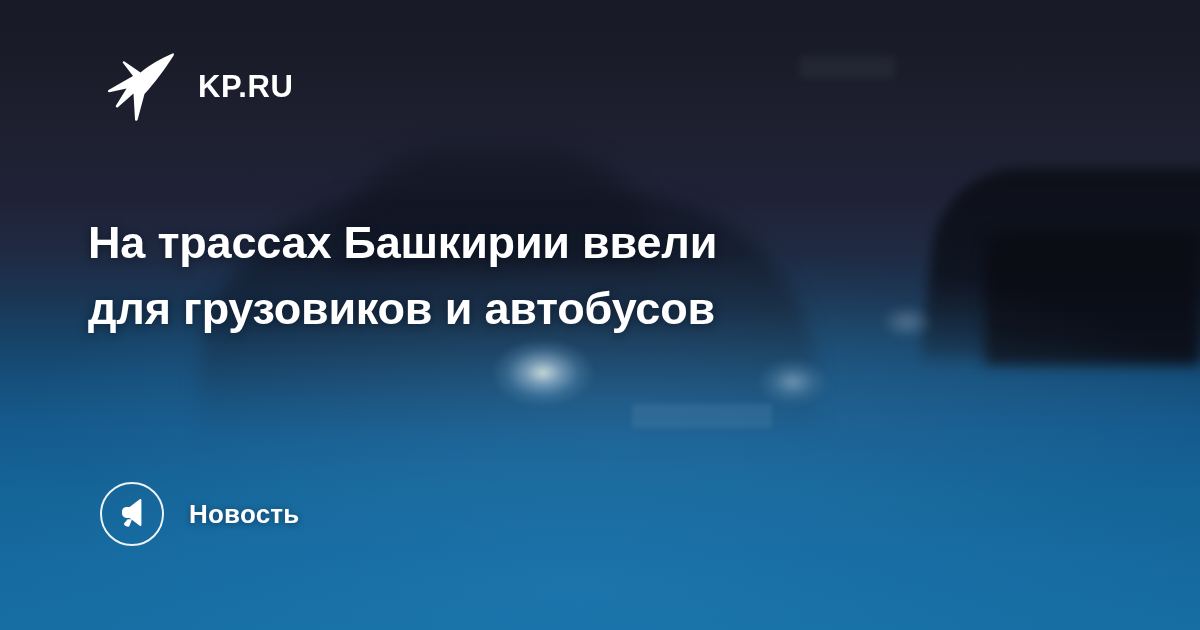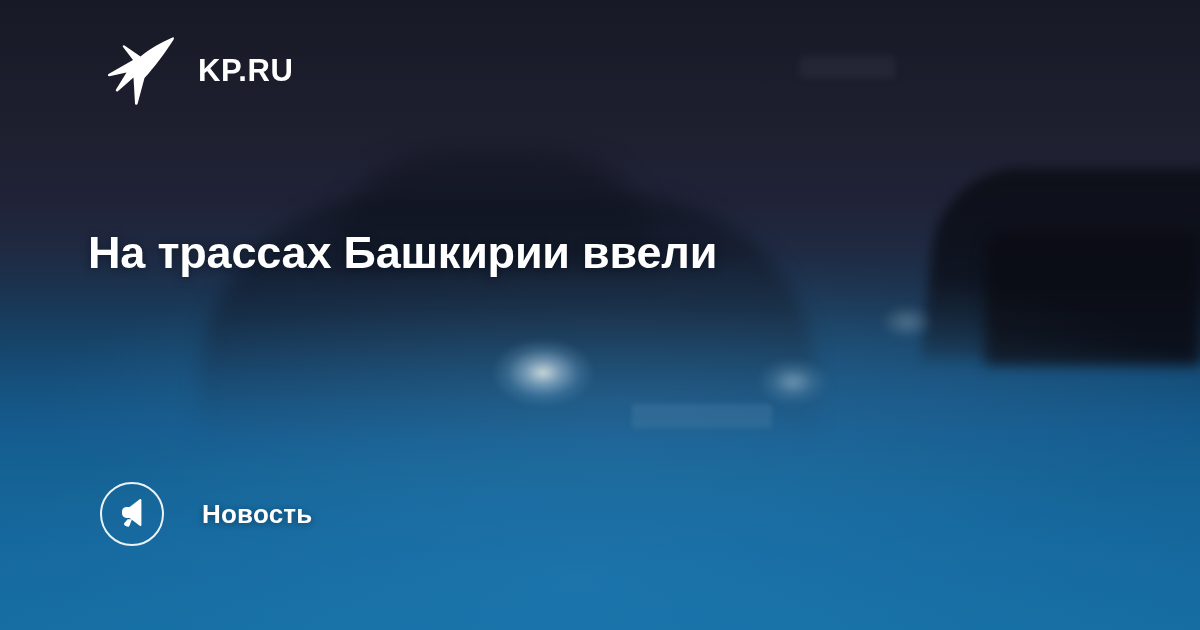--- a/index.html
+++ b/index.html
@@ -155,21 +155,21 @@
     position: relative;
     z-index: 10;
     width: 100%;
     height: 100%;
   }
 
   
   .brand {
     position: absolute;
     left: 104px;
-    top: 34px;
+    top: 50px;
     display: flex;
     align-items: center;
     gap: 22px;
   }
   .brand-mark {
     width: 72px;
     height: 72px;
     display: block;
   }
   .brand-name {
@@ -178,39 +178,39 @@
     font-weight: bold;
     letter-spacing: 0.6px;
     line-height: 1;
     white-space: nowrap;
   }
 
   
   .headline {
     position: absolute;
     left: 88px;
-    top: 190px;
+    top: 180px;
     width: 950px;
     color: #ffffff;
     font-size: 45px;
     font-weight: bold;
     line-height: 66px;
     letter-spacing: -0.2px;
     text-shadow: 0 1px 10px rgba(6,12,24,0.55);
   }
   .headline-line { display: block; white-space: nowrap; }
 
   
   .badge {
     position: absolute;
     left: 100px;
     top: 482px;
     display: flex;
     align-items: center;
-    gap: 38px;
+    gap: 25px;
   }
   .badge-circle {
     width: 64px;
     height: 64px;
     border: 2px solid rgba(255,255,255,0.92);
     border-radius: 50%;
     display: flex;
     align-items: center;
     justify-content: center;
     flex: 0 0 auto;
@@ -250,20 +250,21 @@
       <span class="brand-mark">
         <svg class="brand-mark" viewBox="0 0 72 72" xmlns="http://www.w3.org/2000/svg" aria-hidden="true">
           <path fill="#ffffff" d="M68.5 3.5 C57 8.5 45.5 15 36.5 22.5 L20.5 11.5 C19.4 10.8 18.2 12.1 19.0 13.1 L29.0 26.0 L4.5 40.0 C3.3 40.7 4.0 42.6 5.4 42.3 L22.5 38.4 L12.0 55.5 C11.2 56.8 12.8 58.2 13.9 57.2 L29.5 43.5 L31.0 69.5 C31.1 71.0 33.2 71.2 33.6 69.8 L40.5 44.0 C49.5 34.5 61.0 19.0 69.5 5.8 C70.4 4.4 69.9 2.9 68.5 3.5 Z"></path>
         </svg>
       </span>
       <span class="brand-name">KP.RU</span>
     </div>
 
     <h1 class="headline">
       <span class="headline-line">На трассах Башкирии ввели</span>
+      <span class="headline-line">для грузовиков и автобусов</span>
     </h1>
 
     <div class="badge">
       <span class="badge-circle">
         <span class="badge-icon">
           <svg width="34" height="34" viewBox="0 0 34 34" xmlns="http://www.w3.org/2000/svg" aria-hidden="true">
             <path fill="#ffffff" d="M26.4 5.0 C26.4 4.1 25.4 3.6 24.7 4.2 L14.6 12.0 L11.4 12.0 C9.0 12.0 7.0 14.0 7.0 16.4 L7.0 18.6 C7.0 21.0 9.0 23.0 11.4 23.0 L11.6 23.0 L14.6 23.0 L24.7 30.8 C25.4 31.4 26.4 30.9 26.4 30.0 Z"></path>
             <path fill="#ffffff" d="M12.6 24.2 L17.0 24.2 L14.6 30.4 C14.2 31.4 13.1 31.9 12.1 31.5 L10.3 30.8 C9.3 30.4 8.8 29.3 9.2 28.3 Z"></path>
           </svg>
         </span>

